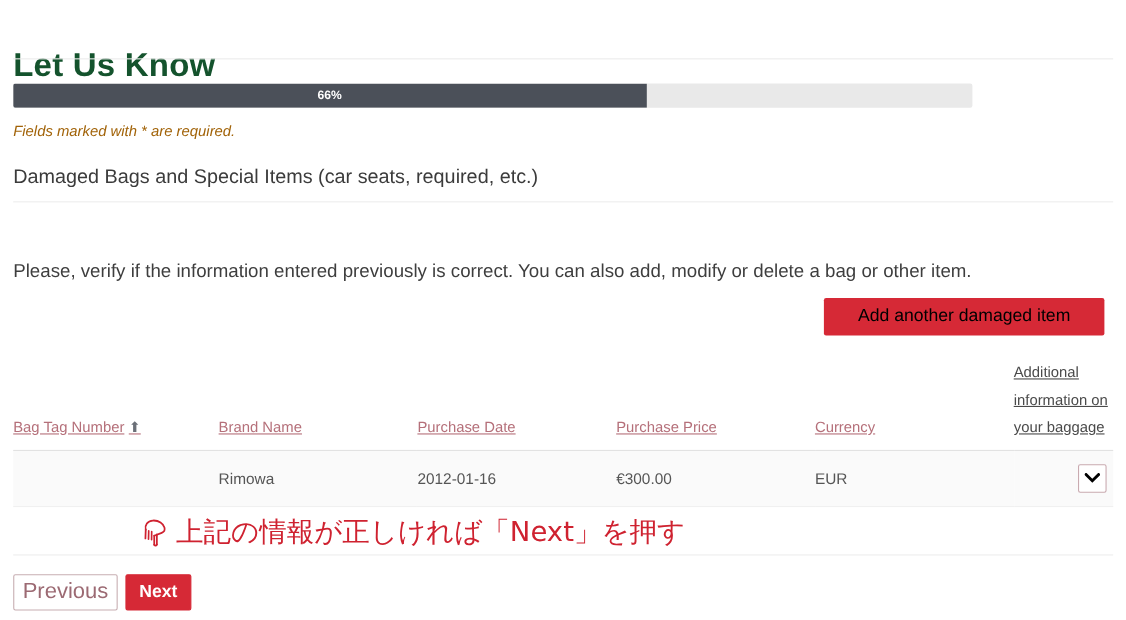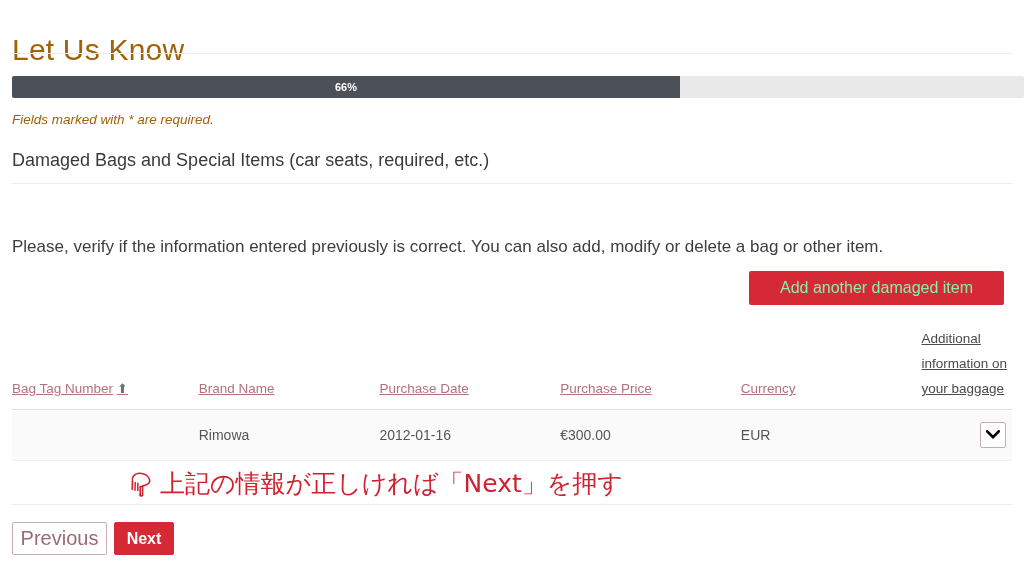--- a/index.html
+++ b/index.html
@@ -19,42 +19,42 @@
     position: relative;
     width: 1024px;
     height: 564px;
     box-sizing: border-box;
   }
 
   
   .page-title {
     position: absolute;
     left: 12px;
-    top: 8px;
+    top: 18px;
     font-size: 30px;
-    font-weight: 400;
-    color: #a16207;
+    font-weight: 700;
+    color: #14532d;
     letter-spacing: 0.2px;
     line-height: 44px;
   }
   .title-rule {
     position: absolute;
     left: 12px;
     top: 53px;
     width: 1000px;
     height: 1px;
     background: #ececec;
   }
 
   
   .progress-wrap {
     position: absolute;
     left: 12px;
     top: 76px;
-    width: 1012px;
+    width: 872px;
     height: 22px;
     background: #e9e9e9;
     border-radius: 2px;
     overflow: hidden;
   }
   .progress-fill {
     height: 100%;
     background: #4b5059;
     color: #ffffff;
     font-size: 11px;
@@ -104,21 +104,21 @@
   }
 
   
   .add-btn {
     position: absolute;
     left: 749px;
     top: 271px;
     width: 255px;
     height: 34px;
     background: #d62936;
-    color: #86efac;
+    color: #000000;
     border: none;
     border-radius: 2px;
     font-family: inherit;
     font-size: 16px;
     line-height: 34px;
     text-align: center;
     padding: 0;
     cursor: pointer;
   }
 

